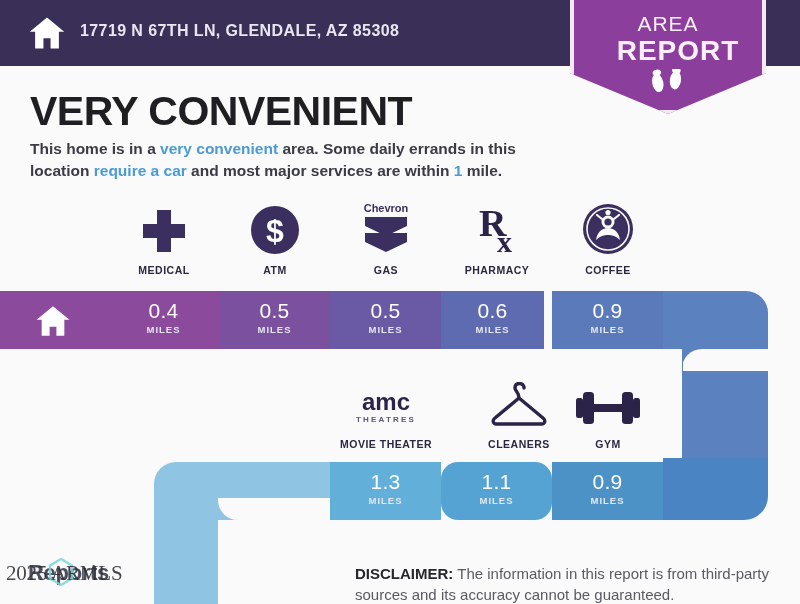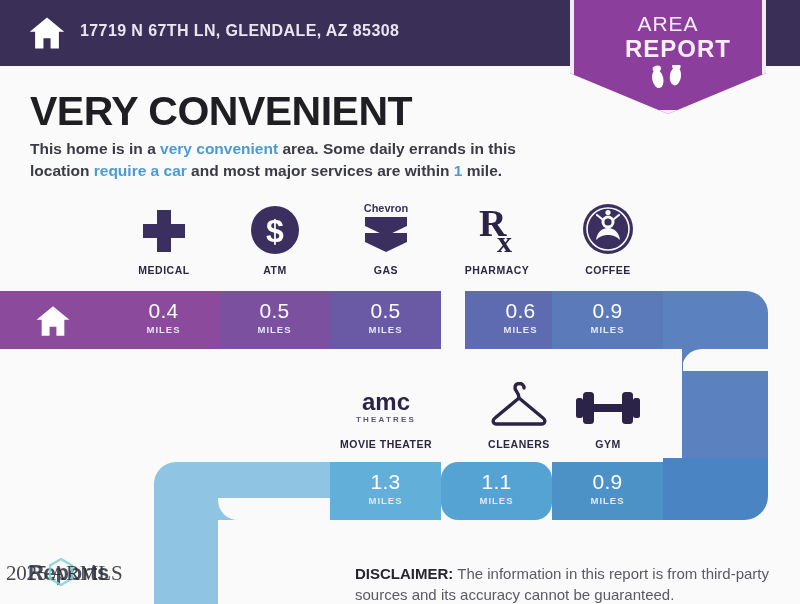--- a/index.html
+++ b/index.html
@@ -27,21 +27,21 @@
 
   
   .badge {
     position:absolute; left:570px; top:-6px; width:196px; height:120px;
     background:#8B3E9B;
     border:4px solid #F3EAF6;
     clip-path:polygon(0% 0%, 100% 0%, 100% 66%, 50% 100%, 0% 66%);
     text-align:center;
   }
   .badge-t1 { color:#FCEFFA; font-size:21px; font-weight:400; letter-spacing:1px; margin-top:14px; }
-  .badge-t2 { color:#FCEFFA; font-size:24px; font-weight:700; letter-spacing:1px; line-height:1.05;padding-left:20px; }
+  .badge-t2 { color:#FCEFFA; font-size:28px; font-weight:700; letter-spacing:1px; line-height:1.05;padding-left:20px; }
   .feet { margin:4px auto 0; width:46px; height:26px; position:relative; }
 
   
   .title {
     position:absolute; left:30px; top:88px;
     font-size:41px; font-weight:700; color:#1F1F23; letter-spacing:-.5px;
   }
   .desc {
     position:absolute; left:30px; top:138px; width:545px;
     font-size:15.5px; line-height:1.42; color:#3B3B45; font-weight:600;
@@ -185,21 +185,21 @@
       <div class="seg-unit">MILES</div>
     </div>
     <div class="ribbon-seg" style="left:219px; top:291px; width:111px; height:58px; background:#7B519F;">
       <div class="seg-val">0.5</div>
       <div class="seg-unit">MILES</div>
     </div>
     <div class="ribbon-seg" style="left:330px; top:291px; width:111px; height:58px; background:#6A5AA6;">
       <div class="seg-val">0.5</div>
       <div class="seg-unit">MILES</div>
     </div>
-    <div class="ribbon-seg" style="left:441px; top:291px; width:111px; height:58px; background:#5F6BB0;margin-left:24px;">
+    <div class="ribbon-seg" style="left:441px; top:291px; width:103px; height:58px; background:#5F6BB0;">
       <div class="seg-val">0.6</div>
       <div class="seg-unit">MILES</div>
     </div>
     <div class="ribbon-seg" style="left:552px; top:291px; width:111px; height:58px; background:#5B7ABA;">
       <div class="seg-val">0.9</div>
       <div class="seg-unit">MILES</div>
     </div>
 
     <div class="ribbon-seg" style="left:663px; top:291px; width:105px; height:58px; background:#5B82BE; border-top-right-radius:22px;"></div>
     <div class="ribbon-seg" style="left:682px; top:349px; width:86px; height:109px; background:#5B82BE;"></div>

